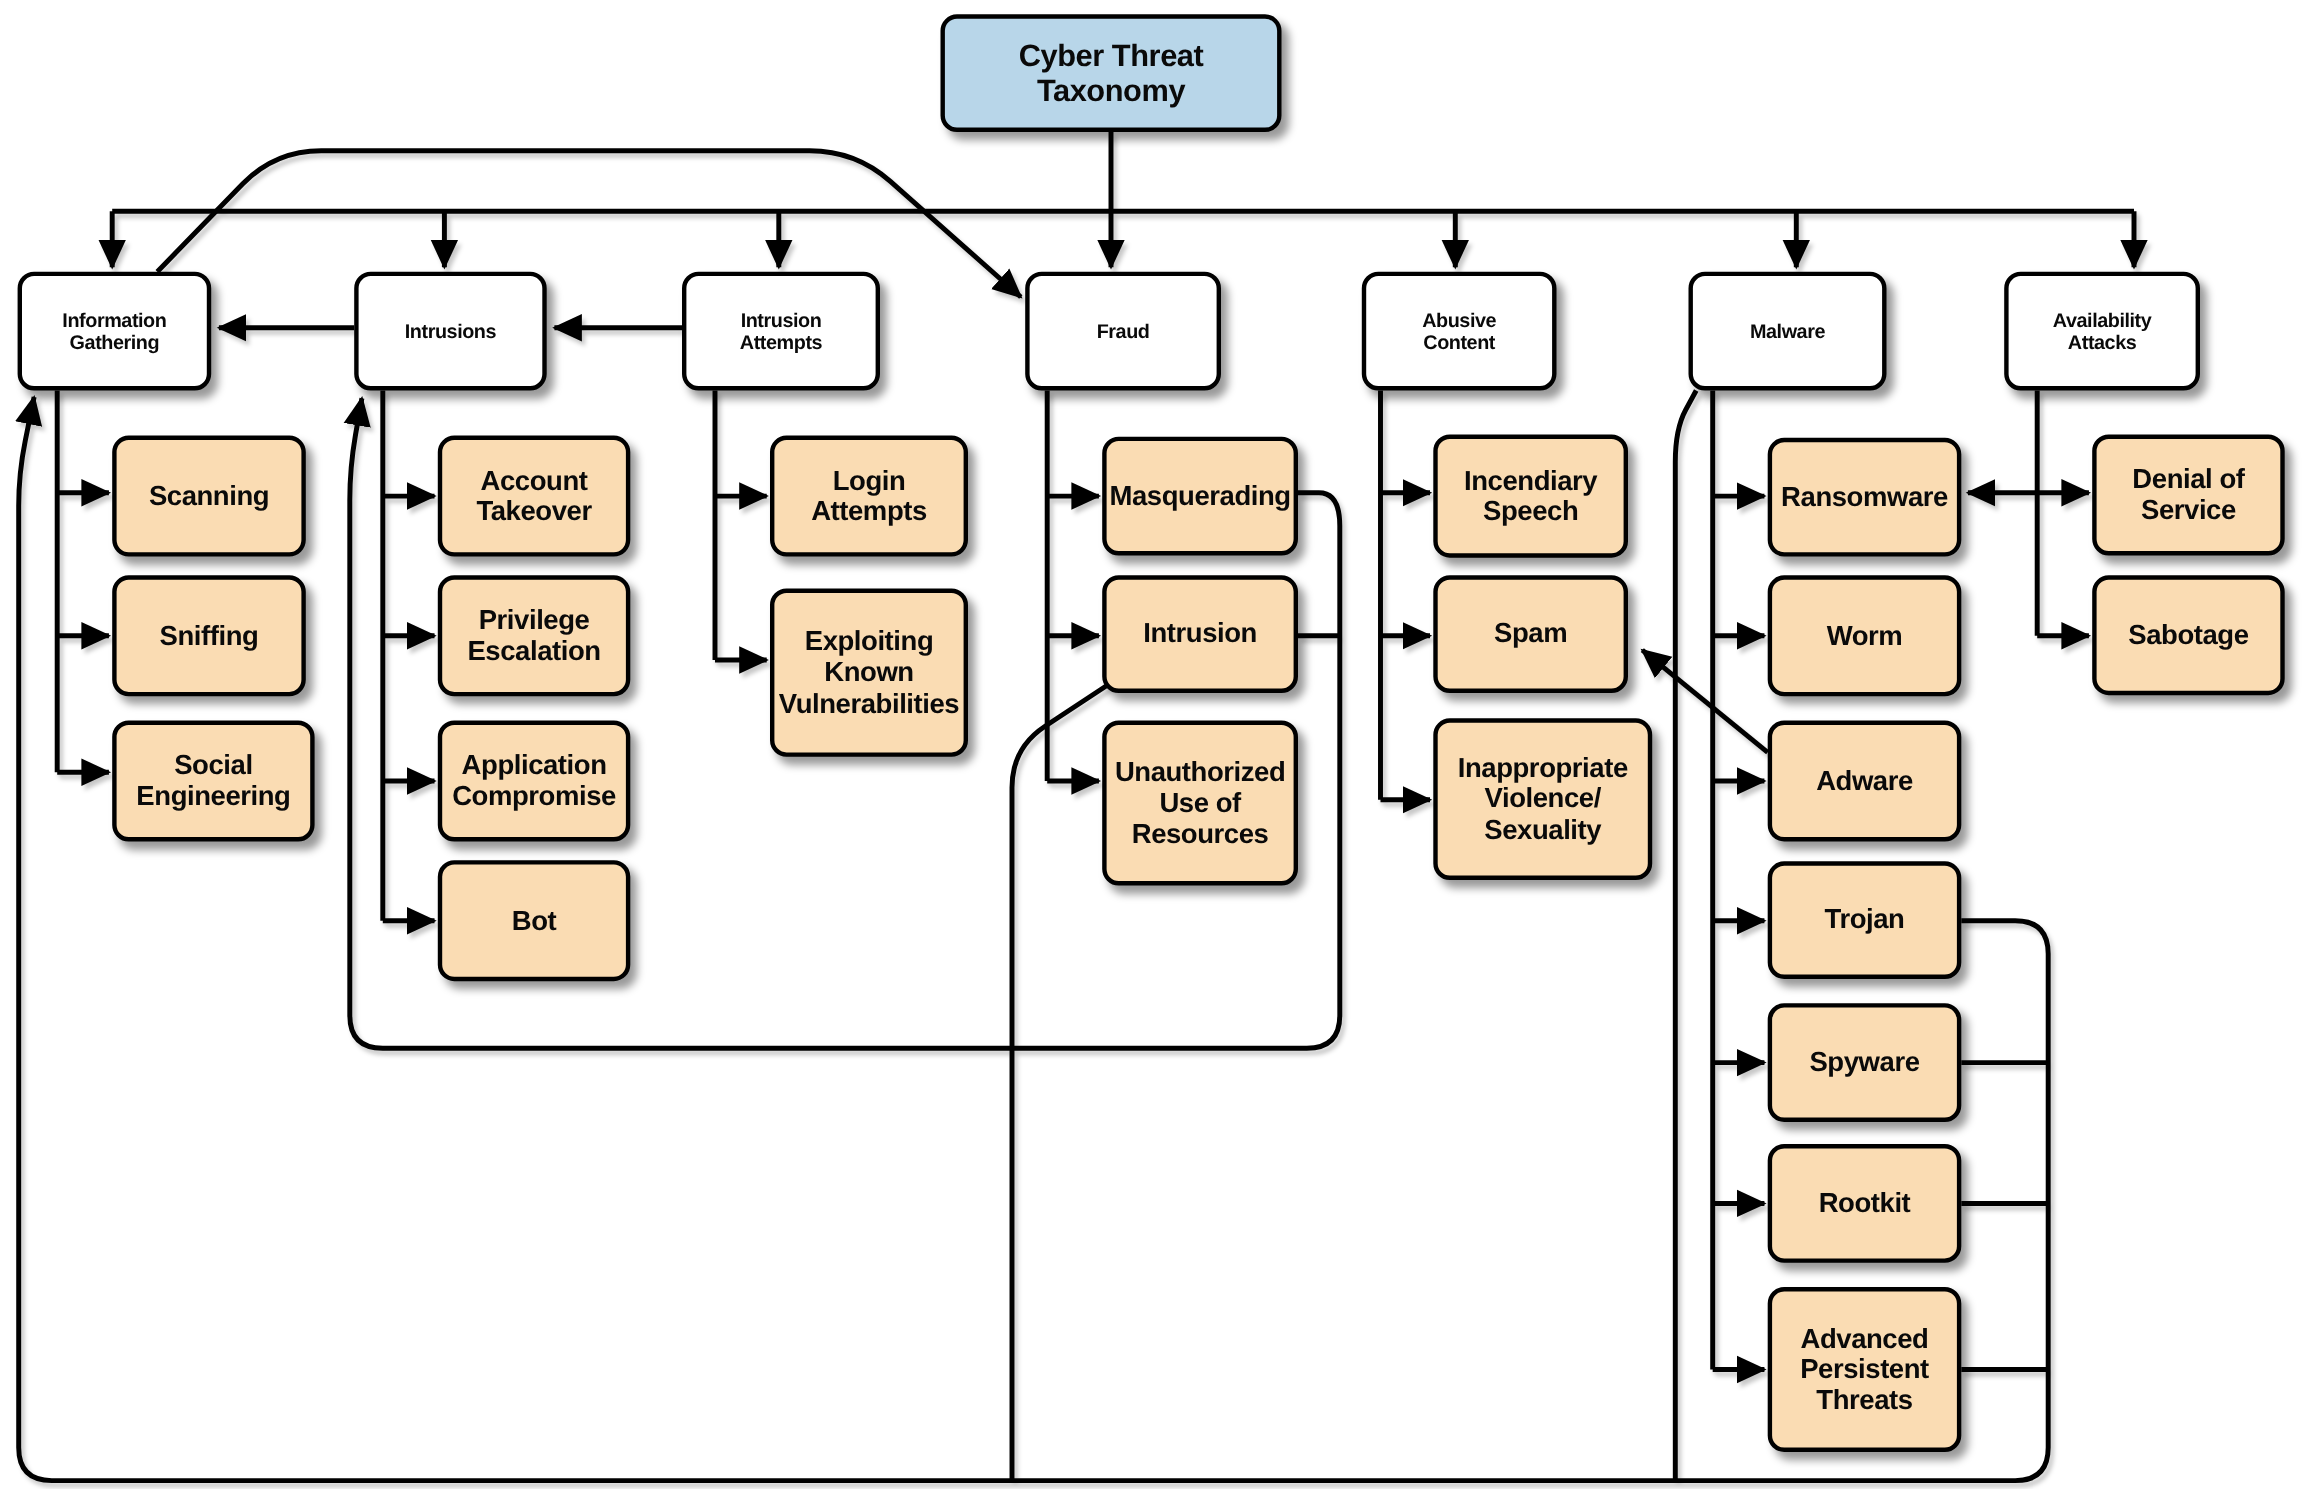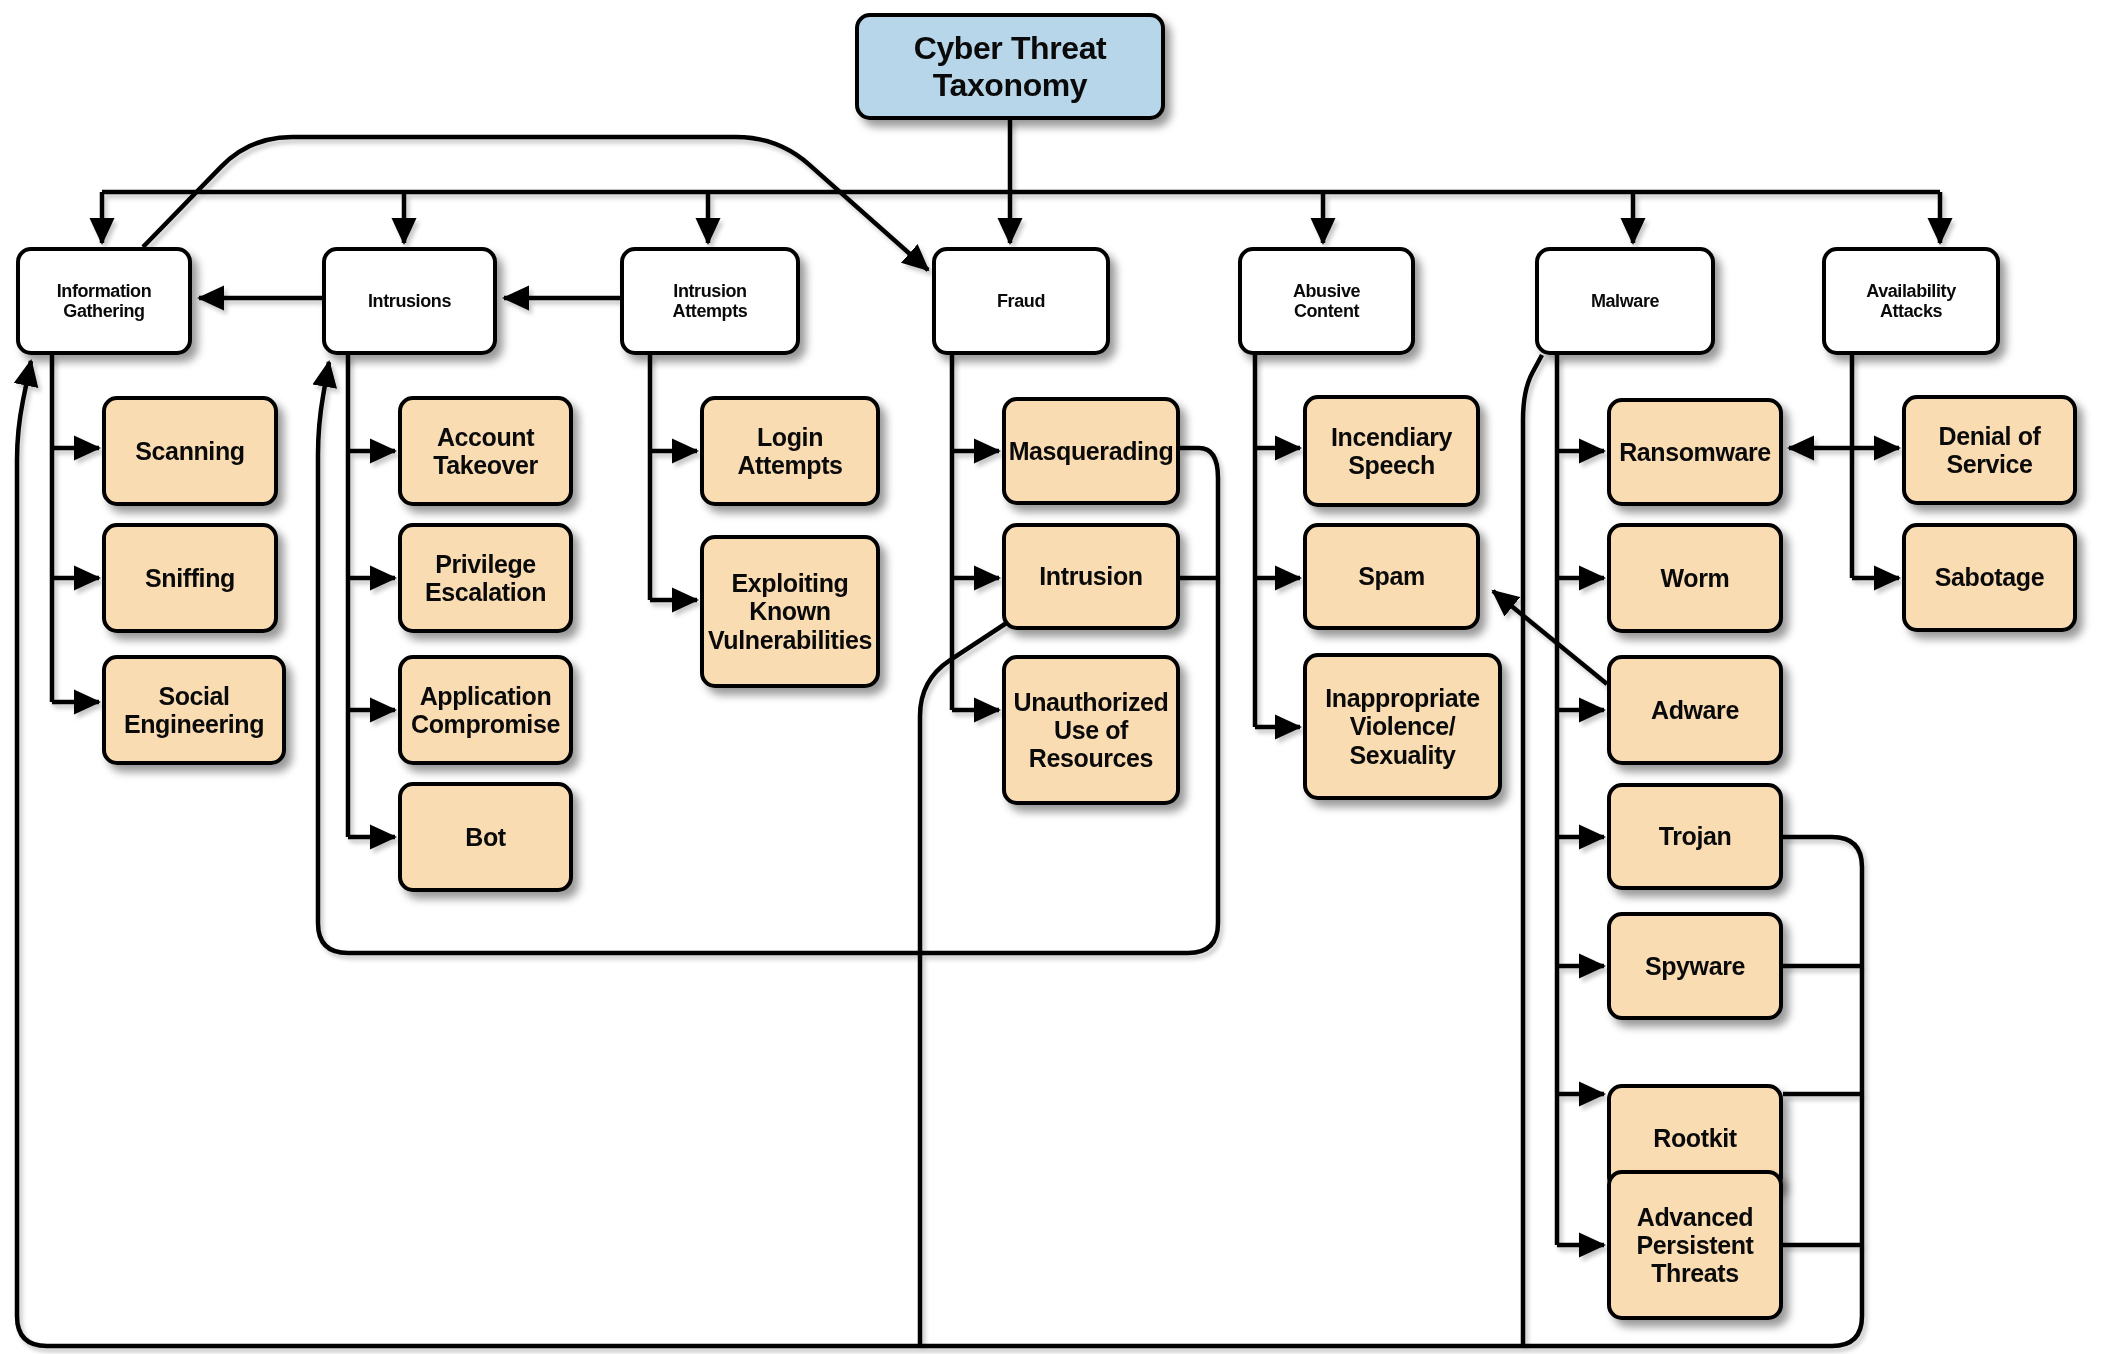--- a/index.html
+++ b/index.html
@@ -35,21 +35,21 @@
   .node-label{
     white-space:pre-line;
     color:#0a0a0a;
     font-weight:bold;
     line-height:1.13;
     padding:0 4px;
     letter-spacing:-0.4px;
   }
   .node.leaf .node-label{font-size:25px;}
   .node.category .node-label{font-size:18px;}
-  .node.root .node-label{font-size:32px;}
+  .node.root .node-label{font-size:28px;}
 </style>
 </head>
 <body>
 
 <div id="stage">
   <svg id="edge-layer" viewBox="0 0 2104 1354" xmlns="http://www.w3.org/2000/svg">
     <defs>
       <marker id="arrowhead" markerUnits="userSpaceOnUse" markerWidth="30" markerHeight="26" refX="25" refY="13" orient="auto">
         <path d="M0,0.5 L27,13 L0,25.5 z" fill="#000"></path>
       </marker>
@@ -204,21 +204,21 @@
       </div>
       <div class="node leaf" style="left: 1607px; top: 655px; width: 176px; height: 110px;">
         <span class="node-label">Adware</span>
       </div>
       <div class="node leaf" style="left: 1607px; top: 783px; width: 176px; height: 107px;">
         <span class="node-label">Trojan</span>
       </div>
       <div class="node leaf" style="left: 1607px; top: 912px; width: 176px; height: 108px;">
         <span class="node-label">Spyware</span>
       </div>
-      <div class="node leaf" style="left: 1607px; top: 1040px; width: 176px; height: 108px; margin-top: 44px;">
+      <div class="node leaf" style="left: 1607px; top: 1040px; width: 176px; height: 108px;">
         <span class="node-label">Rootkit</span>
       </div>
       <div class="node leaf" style="left: 1607px; top: 1170px; width: 176px; height: 150px;">
         <span class="node-label">Advanced
 Persistent
 Threats</span>
       </div>
       <div class="node leaf" style="left: 1902px; top: 395px; width: 175px; height: 110px;">
         <span class="node-label">Denial of
 Service</span>

